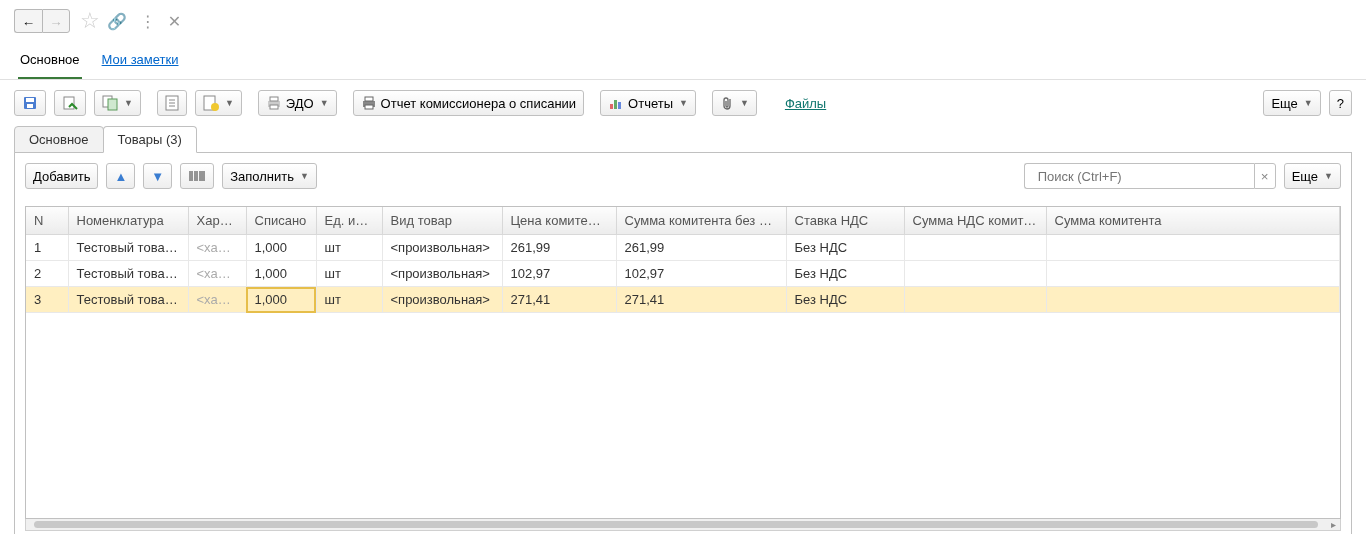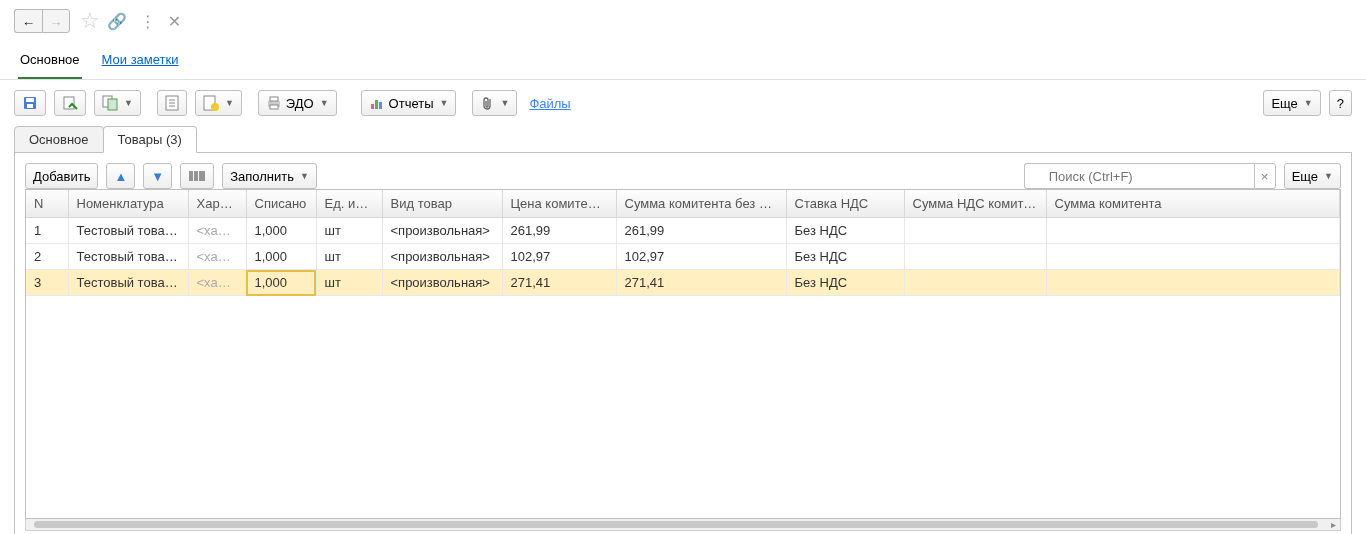--- a/index.html
+++ b/index.html
@@ -20,35 +20,35 @@
 .top-tab { padding: 6px 2px 10px 2px; cursor: pointer; color: #555; }
 .top-tab.active { border-bottom: 2px solid #3a7a3a; color: #000; }
 .top-tab.link { color: #0066cc; text-decoration: underline; }
 
 
 .toolbar { display: flex; align-items: center; gap: 8px; padding: 10px 14px; }
 .ybtn { background: #ffd72e; border: 1px solid #c8a70d; border-radius: 3px; padding: 5px 12px; font-weight: bold; cursor: pointer; font-size: 13px; }
 .ibtn { border: 1px solid #c0c0c0; background: linear-gradient(#fff,#eee); border-radius: 3px; padding: 4px 7px; cursor: pointer; display: inline-flex; align-items: center; gap: 4px; font-size: 13px; min-height: 26px; }
 .ibtn .dd { font-size: 9px; color: #666; margin-left: 2px; }
 .tb-sep { width: 0; }
-.filelink { color: #3b82f6; text-decoration: underline; cursor: pointer; margin-left: 4px; }
+.filelink { color: #0f766e; text-decoration: underline; cursor: pointer; margin-left: 20px; }
 .toolbar-right { margin-left: auto; display: flex; gap: 8px; }
 
 
 .sub-tabs { display: flex; padding: 0 14px; }
 .sub-tab { border: 1px solid #c0c0c0; background: #f2f2f2; padding: 5px 14px; cursor: pointer; border-radius: 4px 4px 0 0; margin-right: -1px; font-size: 13px; }
 .sub-tab.active { background: #fff; border-bottom-color: #fff; position: relative; z-index: 1; }
 
 .tab-body { border: 1px solid #c0c0c0; margin: -1px 14px 0 14px; padding: 10px; height: 390px; display:flex; flex-direction:column; }
 
 
-.tbl-toolbar { display: flex; align-items: center; gap: 8px; margin-bottom: 0; }
+.tbl-toolbar { display: flex; align-items: center; gap: 8px; margin-bottom: 17px; }
 .tbl-toolbar .spacer { flex: 1; }
 .search-box { position: relative; display: flex; }
-.search-box input { width: 230px; padding: 4px 24px; border: 1px solid #c0c0c0; border-radius: 3px 0 0 3px; font-size: 13px; height:26px; border-right:none; }
+.search-box input { width: 230px; padding: 4px 13px; border: 1px solid #c0c0c0; border-radius: 3px 0 0 3px; font-size: 13px; height:26px; border-right:none; }
 .search-box .clr { border: 1px solid #c0c0c0; background: #fff; width: 22px; border-radius:0 3px 3px 0; height:26px; cursor:pointer; color:#888; }
 
 
 .tbl-wrap { border: 1px solid #c0c0c0; flex:1; overflow:auto; }
 table { border-collapse: collapse; width: 100%; table-layout: fixed; }
 th { background: linear-gradient(#fdfdfd,#ececec); border: 1px solid #d8d8d8; border-top:none; padding: 6px 8px; text-align: left; font-weight: normal; color:#555; white-space:nowrap; overflow:hidden; text-overflow:ellipsis; font-size:13px; }
 th:first-child { border-left:none; }
 td { border: 1px solid #e8e8e8; padding: 5px 8px; white-space:nowrap; overflow:hidden; text-overflow:ellipsis; font-size:13px; }
 td:first-child { border-left:none; }
 .num { text-align: left; }
@@ -125,20 +125,28 @@
   <button class="ibtn">
       <svg width="16" height="14">
         <rect x="2" y="5" width="12" height="6" fill="#ccc"></rect>
         <rect x="4" y="1" width="8" height="4" fill="#fff" stroke="#888"></rect>
         <rect x="4" y="9" width="8" height="4" fill="#fff" stroke="#888"></rect>
       </svg>
       <span>ЭДО</span>
       <span class="dd">▼</span>
     </button>
   <div class="tb-sep"></div>
+  <button class="ibtn">
+      <svg width="16" height="14">
+        <rect x="2" y="5" width="12" height="6" fill="#888"></rect>
+        <rect x="4" y="1" width="8" height="4" fill="#fff" stroke="#666"></rect>
+        <rect x="4" y="9" width="8" height="4" fill="#fff" stroke="#666"></rect>
+      </svg>
+      <span>Отчет комиссионера о списании</span>
+    </button>
   <div class="tb-sep"></div>
   <button class="ibtn">
       <svg width="16" height="14">
         <rect x="2" y="8" width="3" height="5" fill="#d66"></rect>
         <rect x="6" y="4" width="3" height="9" fill="#6a6"></rect>
         <rect x="10" y="6" width="3" height="7" fill="#68d"></rect>
       </svg>
       <span>Отчеты</span>
       <span class="dd">▼</span>
     </button>

